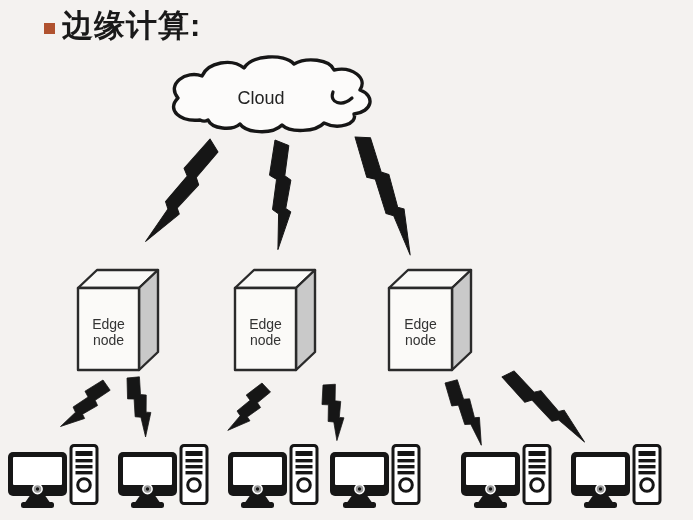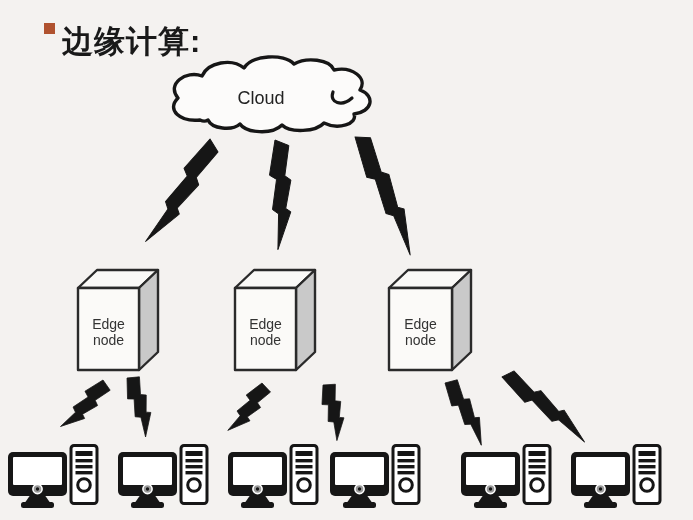--- a/index.html
+++ b/index.html
@@ -15,21 +15,20 @@
     position:absolute;left:44px;top:6px;
     display:flex;align-items:flex-start;gap:7px;
   }
   .bullet{
     display:inline-block;width:11px;height:11px;margin-top:17px;
     background:#b0522f;
   }
   .title-text{
     font-size:31px;font-weight:700;color:#191919;letter-spacing:1px;
     line-height:1.3;
-    margin-top:16px;
   }
   svg.diagram{position:absolute;left:0;top:0;}
   .cloud-outline{fill:#fcfbfa;stroke:#161616;stroke-width:3.4;stroke-linejoin:round;stroke-linecap:round;}
   .cloud-curl{fill:none;stroke:#161616;stroke-width:3.2;stroke-linecap:round;}
   .cloud-label{font-size:18px;fill:#222;text-anchor:middle;font-family:"Liberation Sans","DejaVu Sans",sans-serif;}
   .bolt{fill:#161616;stroke:#161616;stroke-width:1;stroke-linejoin:round;}
   .box-top{fill:#faf9f7;stroke:#2a2a2a;stroke-width:2.4;stroke-linejoin:round;}
   .box-side{fill:#c9c9c9;stroke:#2a2a2a;stroke-width:2.4;stroke-linejoin:round;}
   .box-front{fill:#fbfaf8;stroke:#2a2a2a;stroke-width:2.4;stroke-linejoin:round;}
   .node-label{font-size:14px;fill:#333;text-anchor:middle;font-family:"Liberation Sans","DejaVu Sans",sans-serif;}

